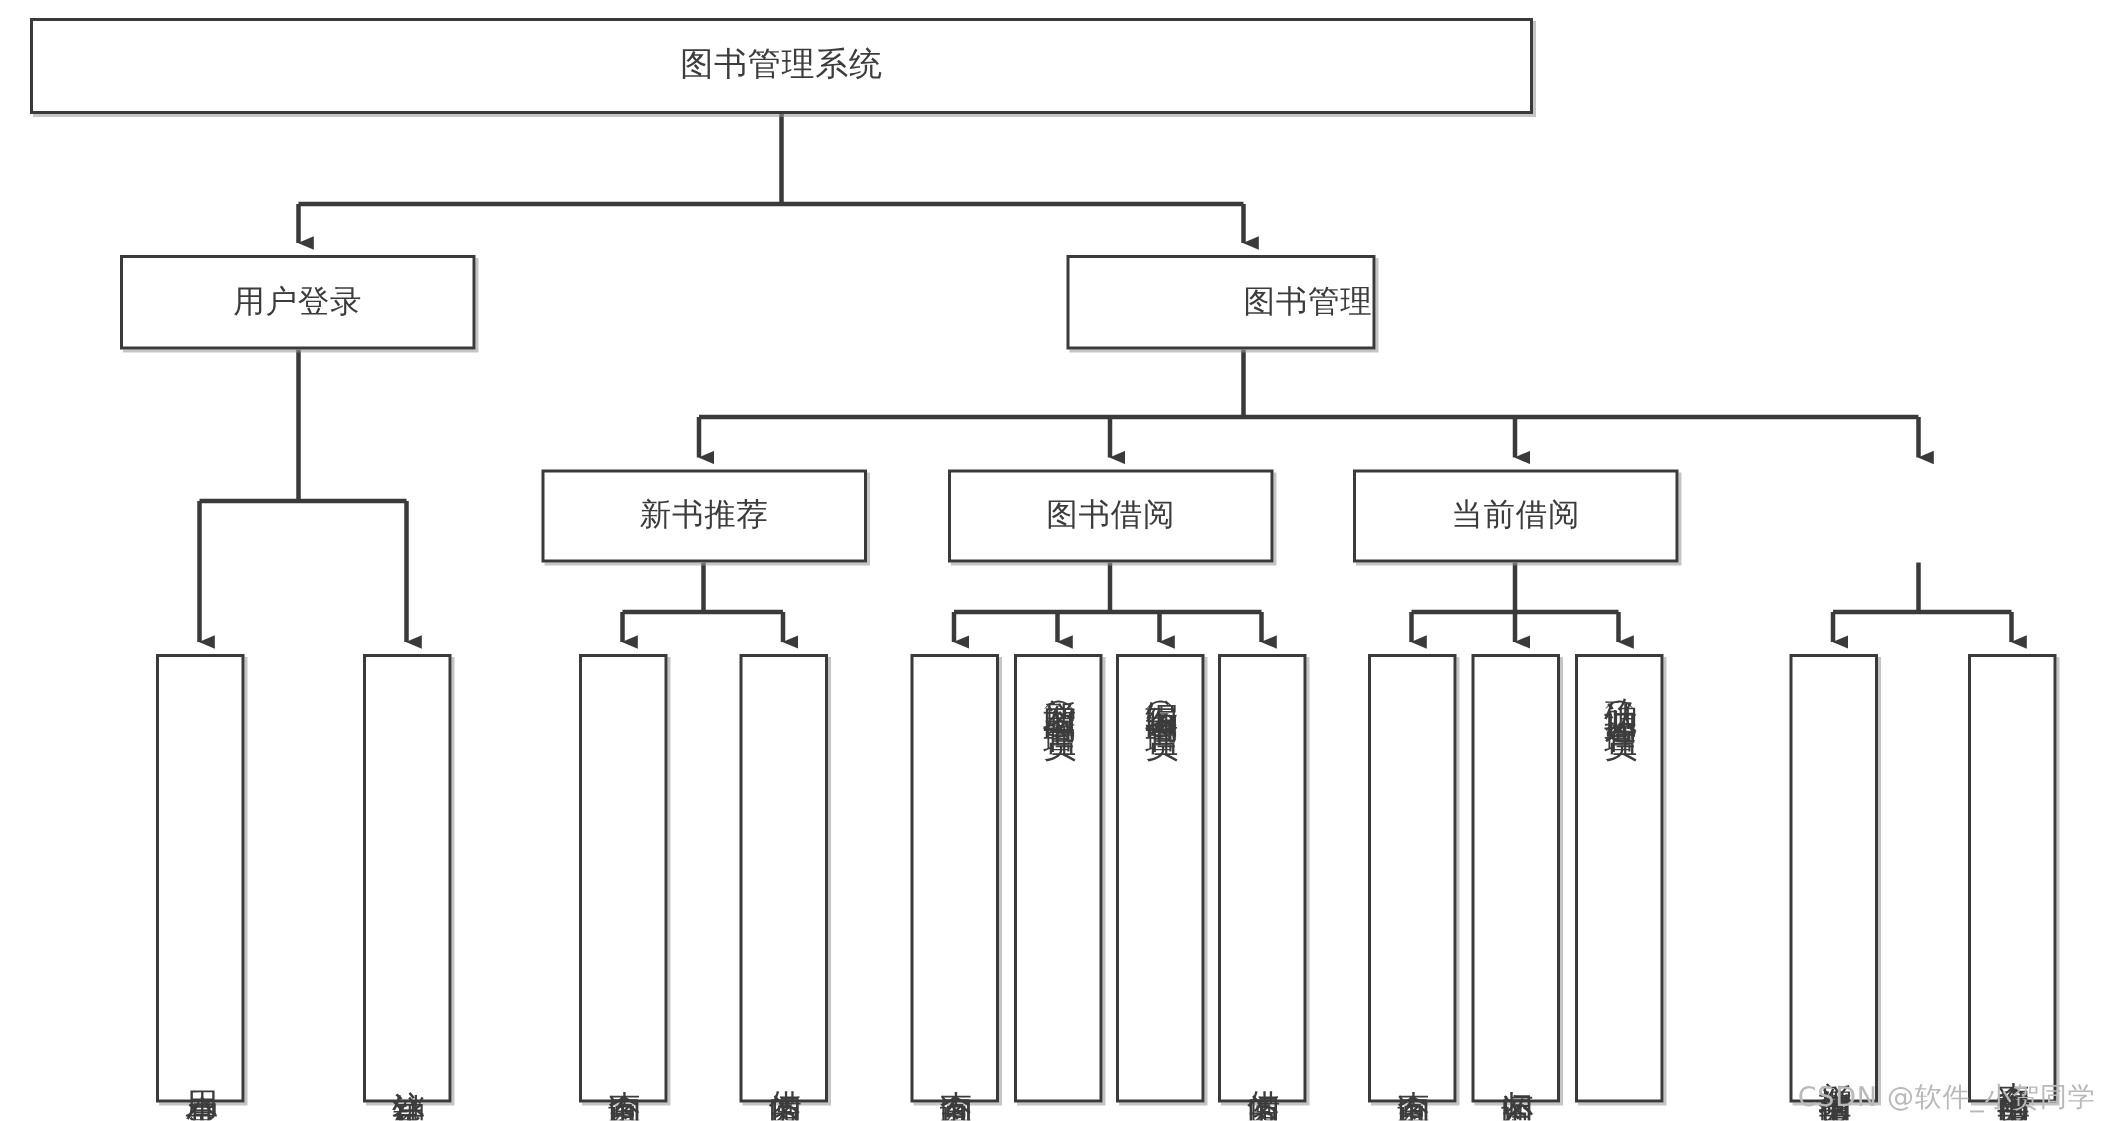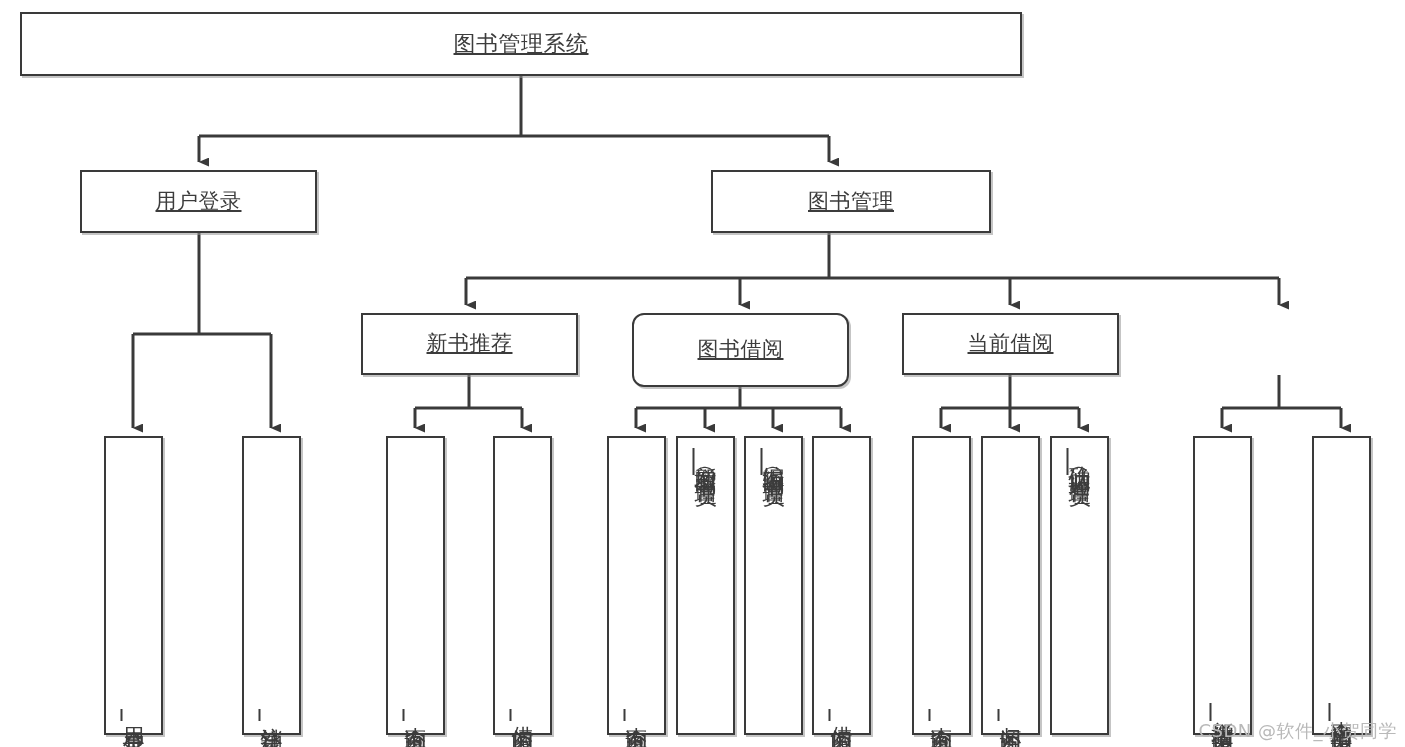--- a/index.html
+++ b/index.html
@@ -33,21 +33,20 @@
     align-items:center;
     justify-content:center;
     color:#3c3c3c;
   }
   .node .label{
     display:block;
     line-height:1.12;
     letter-spacing:.5px;
     white-space:nowrap;
     color:#3c3c3c;
-    text-decoration:underline;
   }
   
   .node.horiz .label{
     font-size:21px;
   }
   .node.root .label{ font-size:22px; }
 
   
   .node.leaf{
     align-items:flex-end;
@@ -136,29 +135,29 @@
   </svg>
 
   <div class="node root horiz" style="left:20px; top:12px; width:1002px; height:64px;">
     <span class="label">图书管理系统</span>
   </div>
 
   <div class="node horiz" style="left:80px; top:170px; width:237px; height:63px;">
     <span class="label">用户登录</span>
   </div>
 
-  <div class="node horiz" style="left:711px; top:170px; width:280px; height:63px;">
+  <div class="node horiz" style="left:711px; top:170px; width:206px; height:63px;justify-content:flex-end;">
     <span class="label">图书管理</span>
   </div>
 
   <div class="node horiz" style="left:361px; top:313px; width:217px; height:62px;">
     <span class="label">新书推荐</span>
   </div>
 
-  <div class="node horiz" style="left:632px; top:313px; width:217px; height:74px;border-radius:12px;">
+  <div class="node horiz" style="left:632px; top:313px; width:217px; height:62px;">
     <span class="label">图书借阅</span>
   </div>
 
   <div class="node horiz" style="left:902px; top:313px; width:217px; height:62px;">
     <span class="label">当前借阅</span>
   </div>
 
 
   <div class="node leaf" style="left:104px; top:436px; width:59px; height:299px;">
     <span class="label">用户登录</span>

